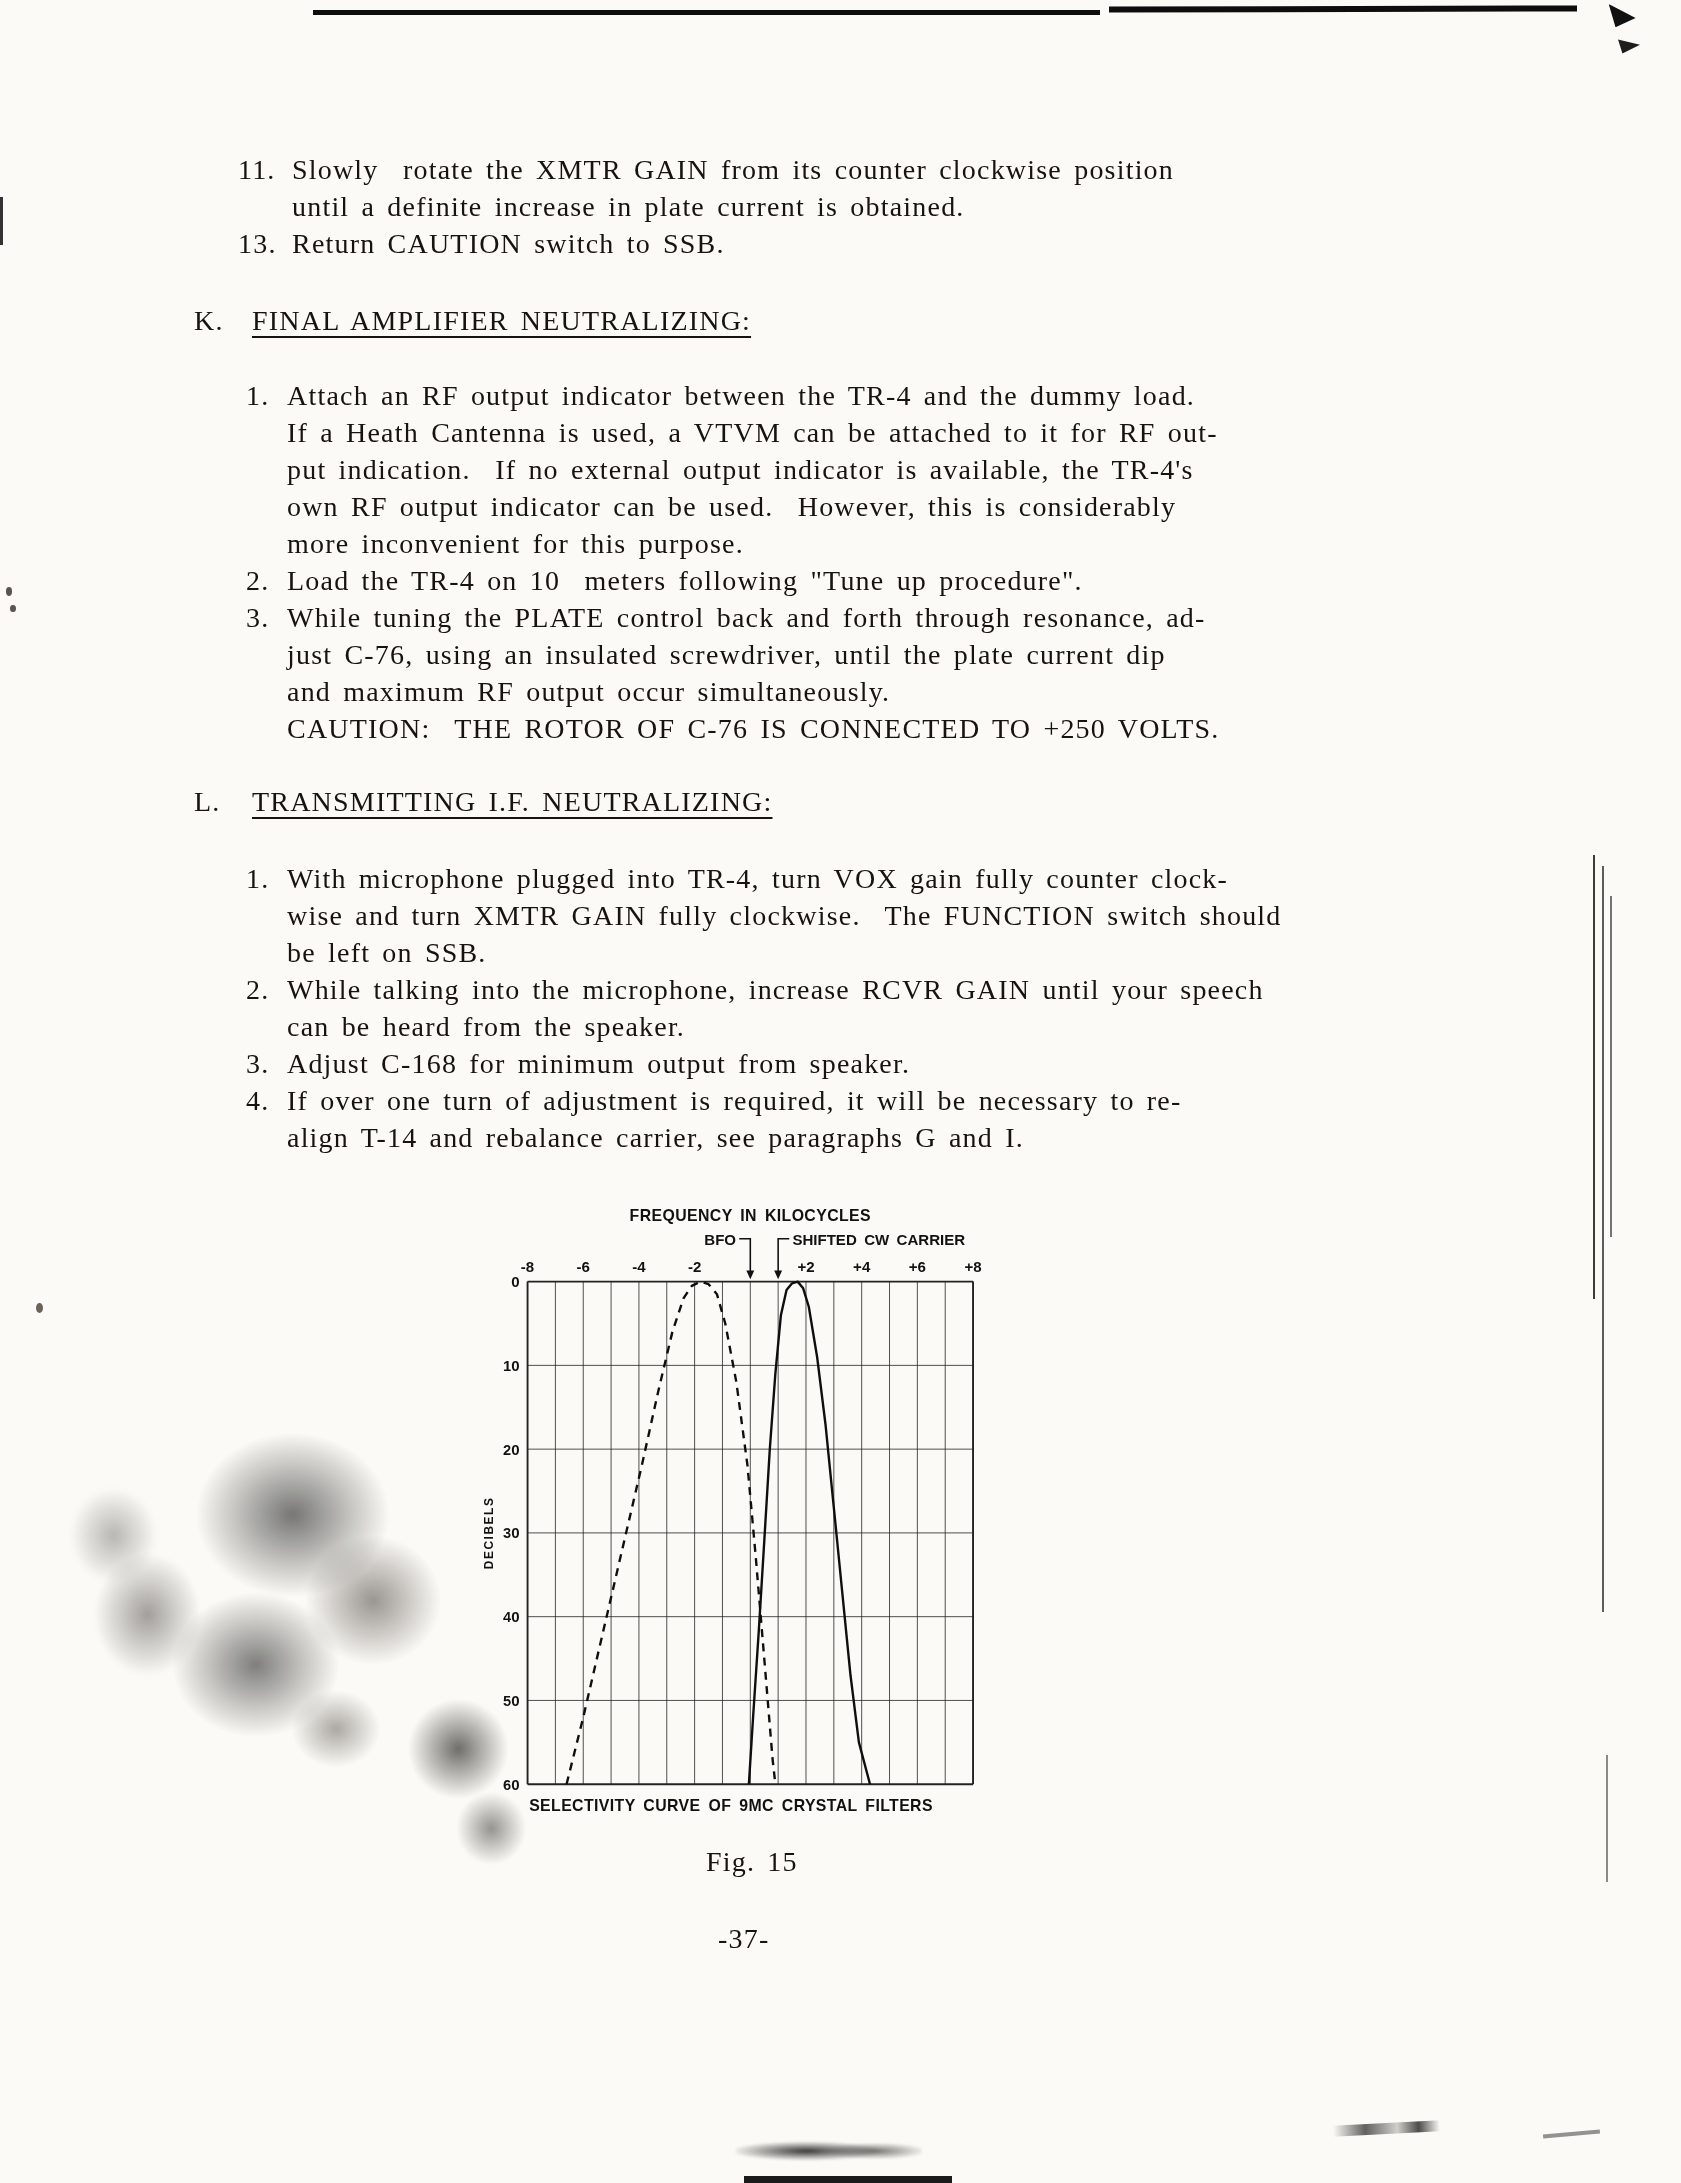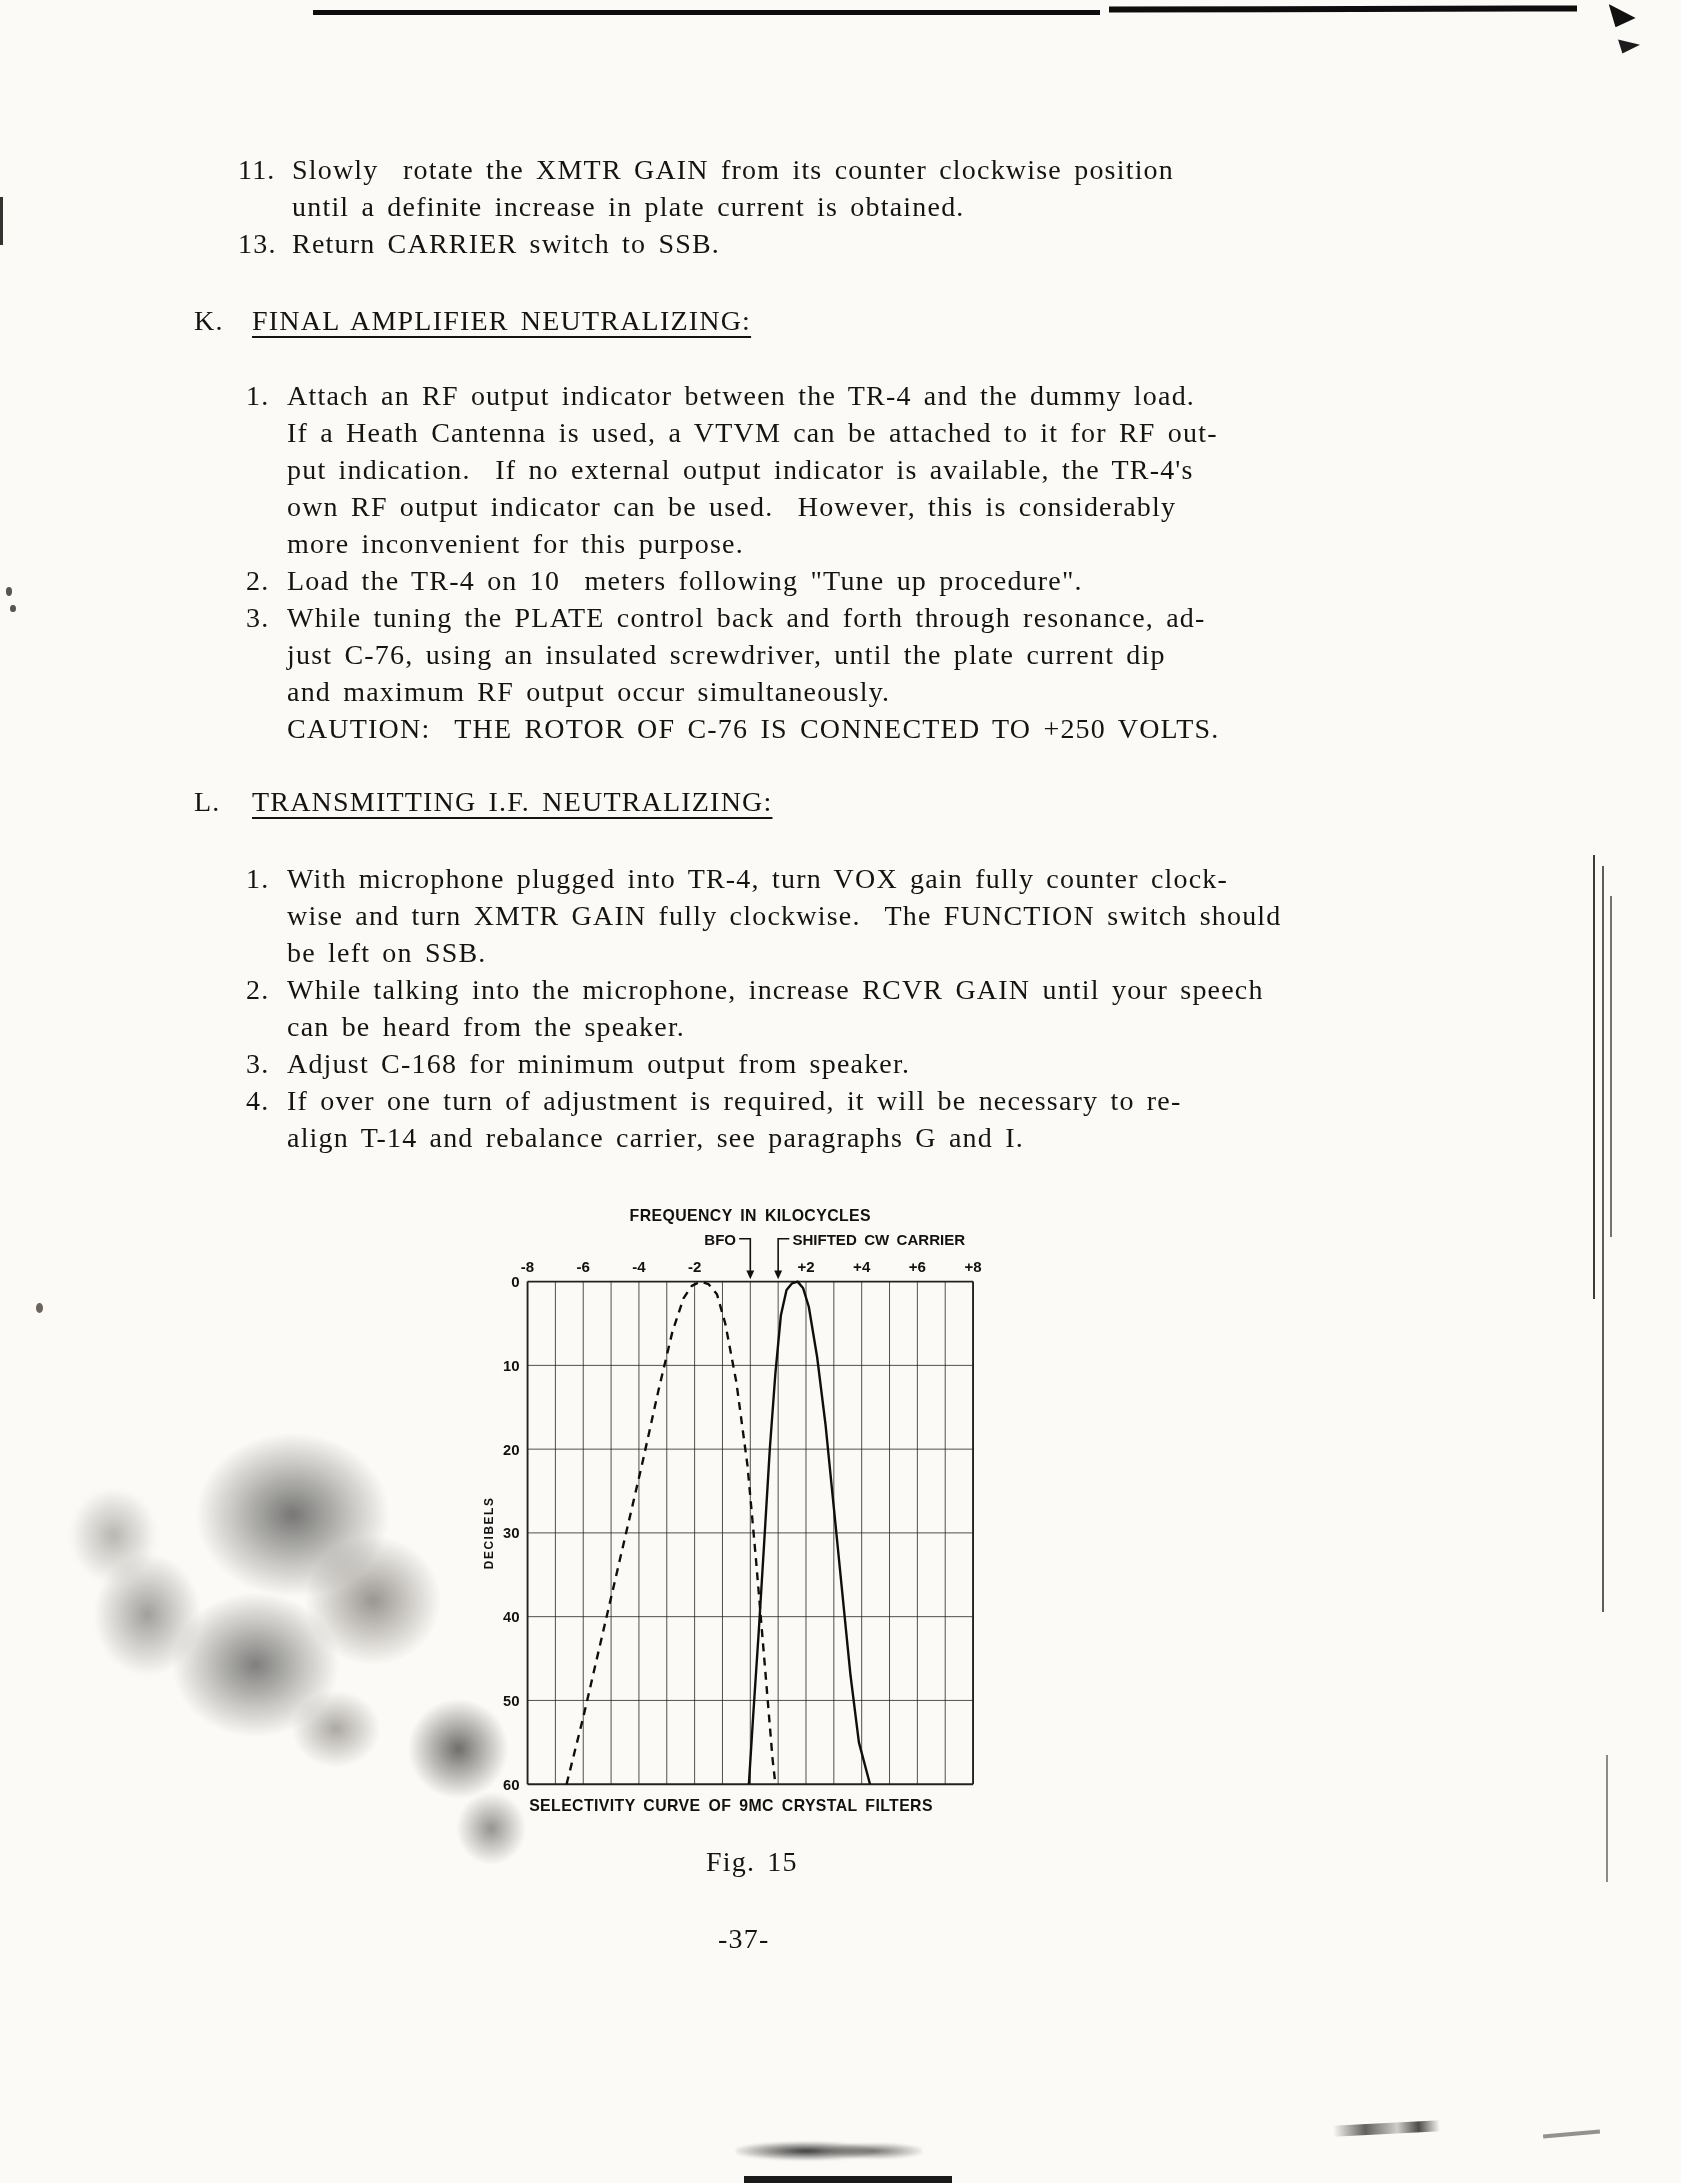--- a/index.html
+++ b/index.html
@@ -101,21 +101,21 @@
 <div class="content">
 
   <div class="list list1">
     <div class="item">
       <span class="num">11.</span>
       <span class="text">Slowly  rotate the XMTR GAIN from its counter clockwise position
 until a definite increase in plate current is obtained.</span>
     </div>
     <div class="item">
       <span class="num">13.</span>
-      <span class="text">Return CARRIER switch to SSB.</span>
+      <span class="text">Return CAUTION switch to SSB.</span>
     </div>
   </div>
 
   <div class="sec sec-k">
     <span class="letter">K.</span>
     <span class="title">FINAL AMPLIFIER NEUTRALIZING:</span>
   </div>
 
   <div class="list seclist seclist-k">
     <div class="item">

